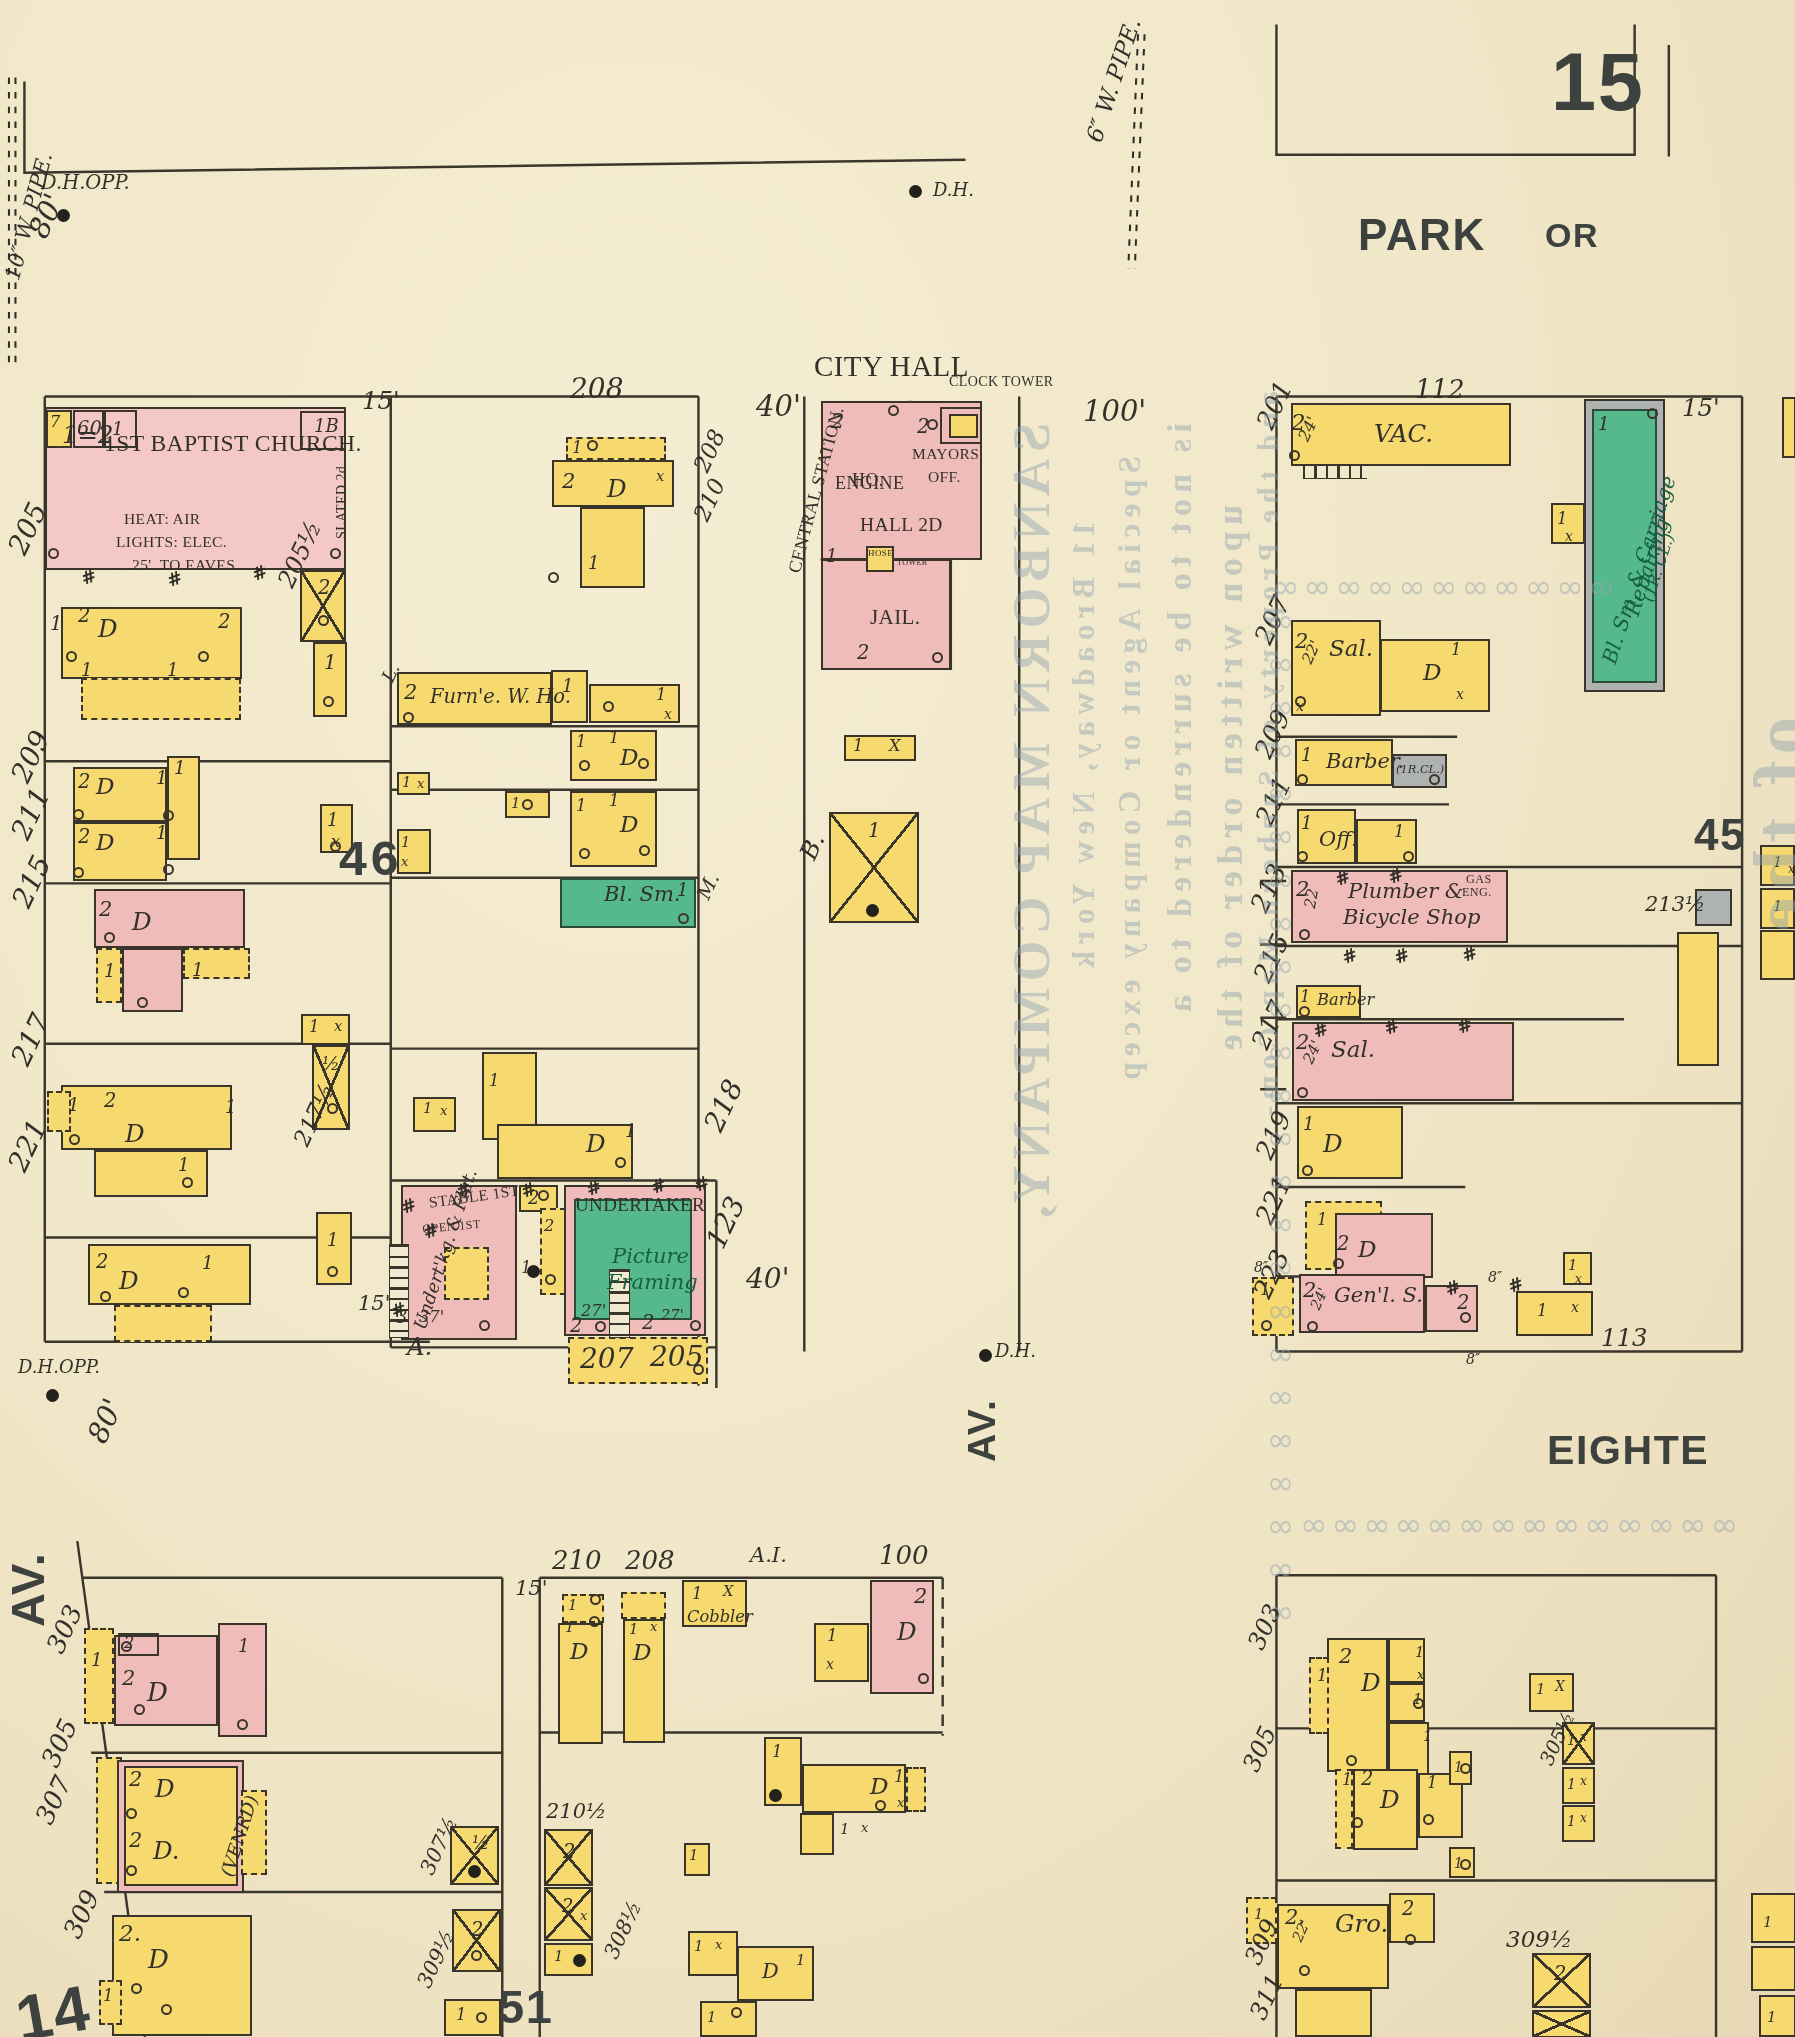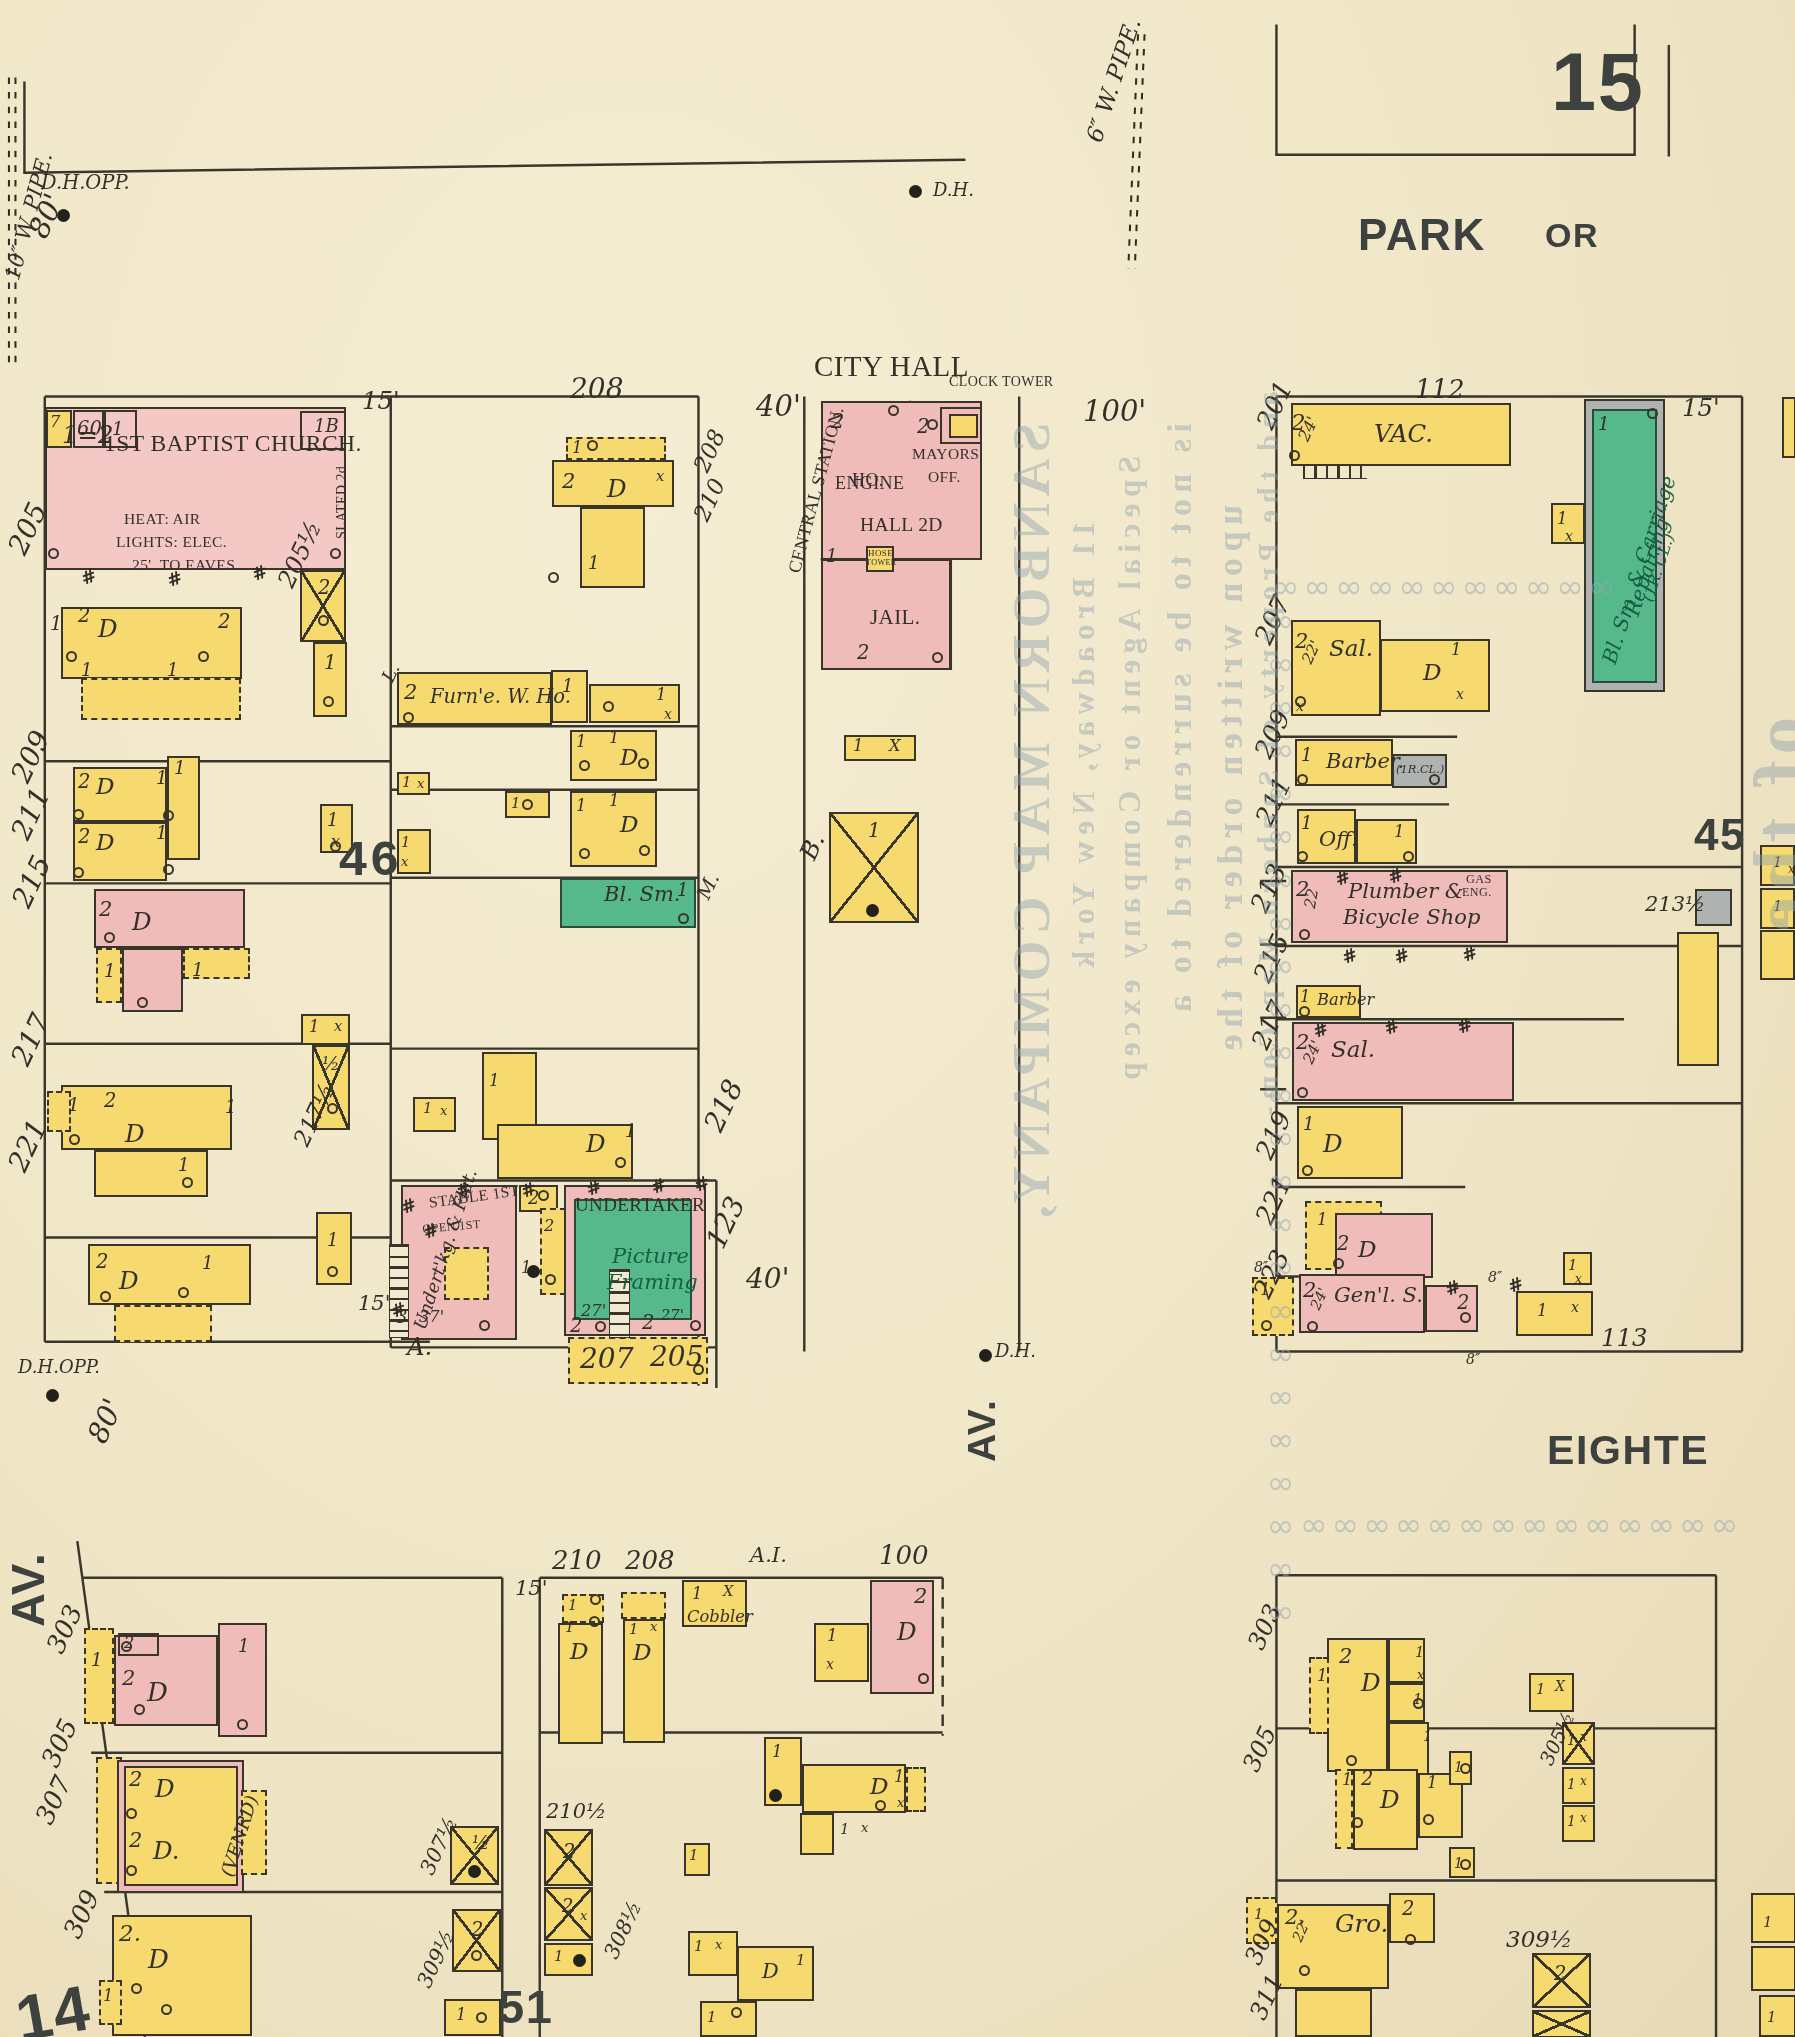--- a/index.html
+++ b/index.html
@@ -433,21 +433,21 @@
       <div class="lbl c" style="left: 949px; top: 375px; font-size: 14px;">CLOCK TOWER</div>
       <div class="lbl c" style="left: 785px; top: 570px; font-size: 18px; transform: rotate(-75deg);">CENTRAL STATION.</div>
       <div class="lbl s" style="left: 831px; top: 411px; font-size: 21px;">2</div>
       <div class="lbl c" style="left: 835px; top: 446px; font-size: 18px; margin-top: 28px;">ENGINE</div>
       <div class="lbl c" style="left: 852px; top: 471px; font-size: 18px;">HO.</div>
       <div class="lbl s" style="left: 917px; top: 417px; font-size: 19.5px;">2</div>
       <div class="lbl c" style="left: 912px; top: 446px; font-size: 15.5px;">MAYORS</div>
       <div class="lbl c" style="left: 928px; top: 469px; font-size: 15.5px;">OFF.</div>
       <div class="lbl c" style="left: 860px; top: 515px; font-size: 19.5px;">HALL 2D</div>
       <div class="lbl c" style="left: 868px; top: 549px; font-size: 9px;">HOSE</div>
-      <div class="lbl c" style="left: 866px; top: 559px; font-size: 8.1px;">TOWER</div>
+      <div class="lbl c" style="left: 866px; top: 559px; font-size: 8.1px; padding-left: 31px;">TOWER</div>
       <div class="lbl c" style="left: 870px; top: 607px; font-size: 21px;">JAIL.</div>
       <div class="lbl s" style="left: 826px; top: 547px; font-size: 18px;">1</div>
       <div class="lbl s" style="left: 857px; top: 643px; font-size: 19.5px;">2</div>
       <div class="lbl s" style="left: 853px; top: 738px; font-size: 16.3px;">1</div>
       <div class="lbl s" style="left: 889px; top: 738px; font-size: 16.3px;">X</div>
       <div class="lbl s" style="left: 868px; top: 821px; font-size: 19.5px;">1</div>
       <div class="lbl s" style="left: 796px; top: 853px; font-size: 24.4px; transform: rotate(-65deg);">B.</div>
       <div class="lbl s" style="left: 1083px; top: 397px; font-size: 29px;">100'</div>
       <div class="lbl s" style="left: 995px; top: 1342px; font-size: 18px;">D.H.</div>
       <div class="lbl s" style="left: 1252px; top: 422px; font-size: 26px; transform: rotate(-65deg);">201</div>

